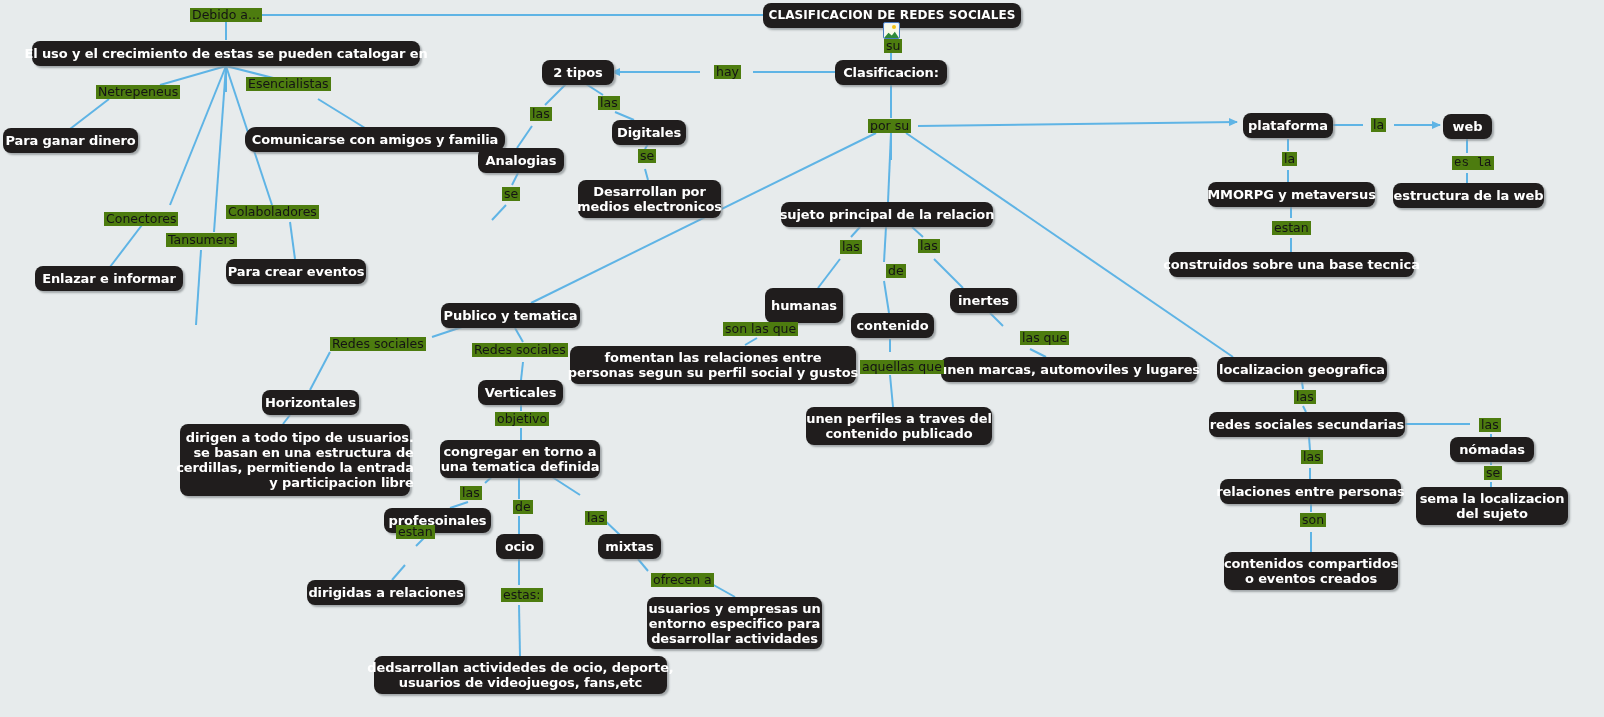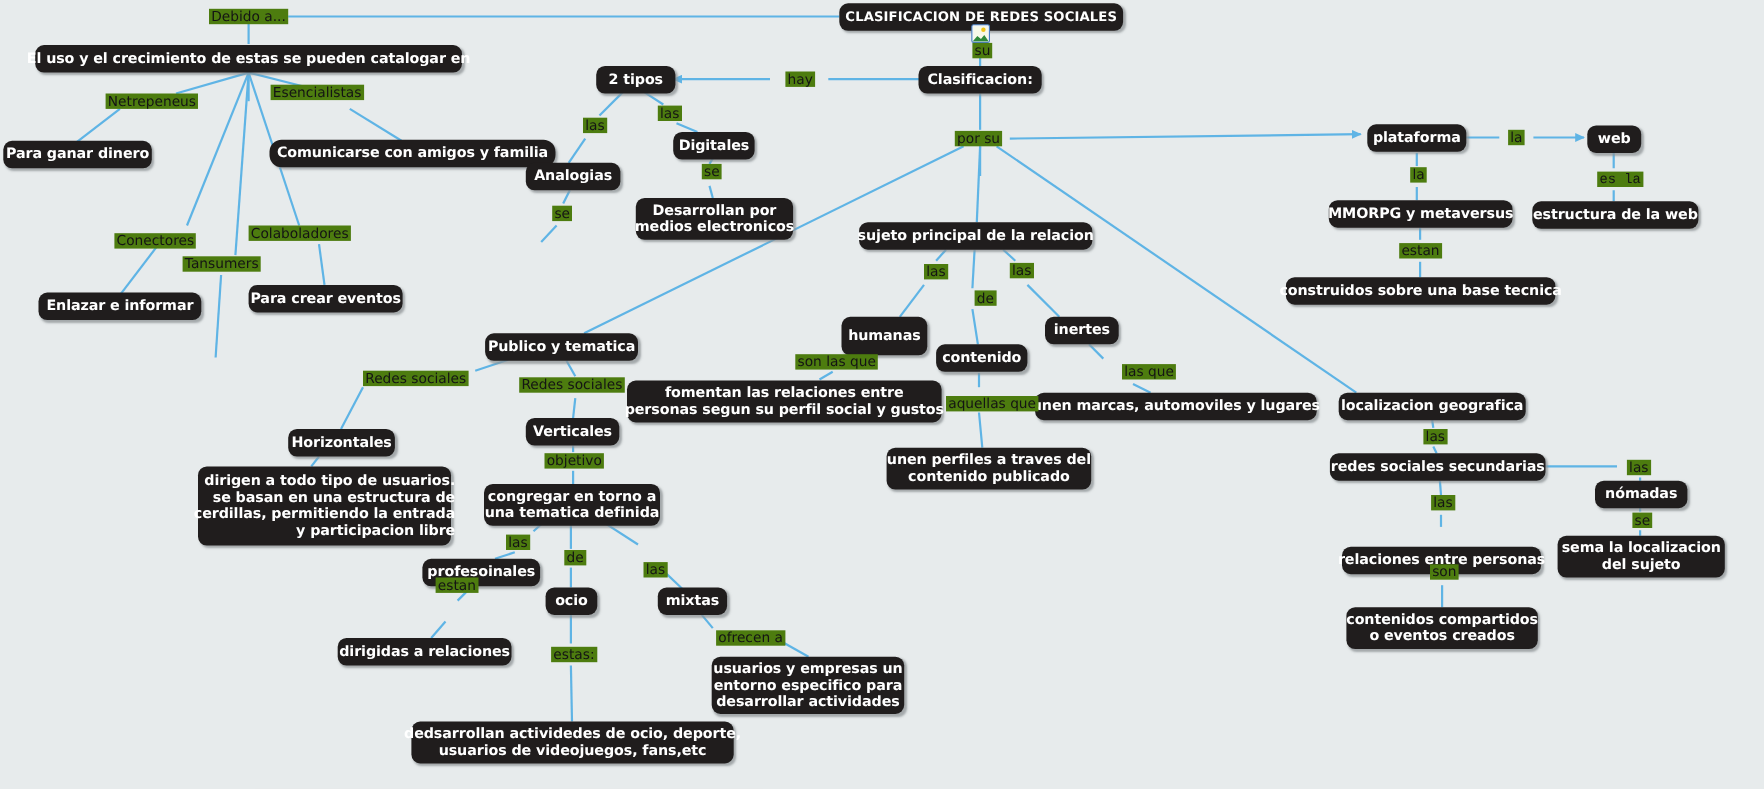--- a/index.html
+++ b/index.html
@@ -258,21 +258,21 @@
 
   <div class="node" style="left:806px; top:407px; width:186px; height:38px;">unen perfiles a traves del
 contenido publicado</div>
 
   <div class="node" style="left:1217px; top:357px; width:170px; height:25px;">localizacion geografica</div>
 
   <div class="node" style="left:1209px; top:412px; width:196px; height:25px;">redes sociales secundarias</div>
 
   <div class="node" style="left:1450px; top:437px; width:84px; height:25px;">nómadas</div>
 
-  <div class="node" style="left:1220px; top:497px; width:181px; height:25px;">relaciones entre personas</div>
+  <div class="node" style="left:1220px; top:479px; width:181px; height:25px;">relaciones entre personas</div>
 
   <div class="node" style="left:1416px; top:487px; width:152px; height:38px;">sema la localizacion
 del sujeto</div>
 
   <div class="node" style="left:1224px; top:552px; width:174px; height:38px;">contenidos compartidos
 o eventos creados</div>
 
   <div class="node" style="left:441px; top:303px; width:139px; height:25px;">Publico y tematica</div>
 
   <div class="node" style="left:246px; top:390px; width:97px; height:25px;margin-left:16px;">Horizontales</div>

